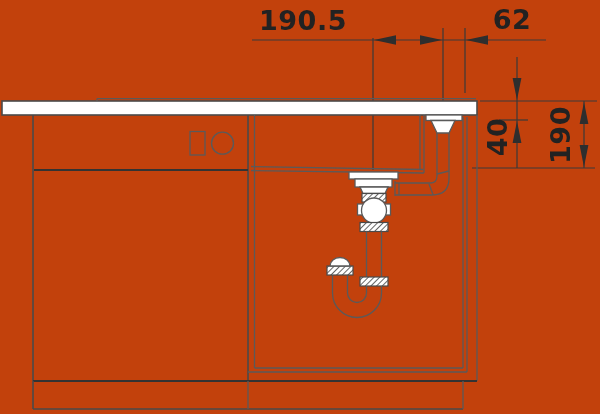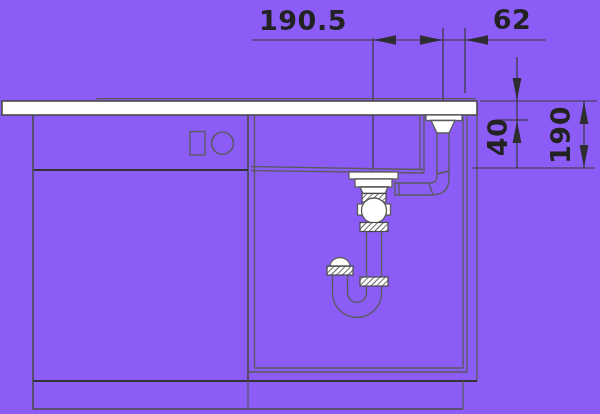--- a/index.html
+++ b/index.html
@@ -1,17 +1,17 @@
 <!DOCTYPE html>
 <html><head>
 <meta charset="utf-8">
 <style>
   html,body{margin:0;padding:0;background:#ffffff;}
   .stage{
-    position:relative;width:600px;height:414px;background:#8b5cf6;
+    position:relative;width:600px;height:414px;background:#c2410c;
     font-family:"DejaVu Sans","Liberation Sans",sans-serif;overflow:hidden;
   }
   svg{display:block}
   .dim-text{
     font-family:"DejaVu Sans","Liberation Sans",sans-serif;
     font-weight:bold;font-size:27px;fill:#222222;letter-spacing:0.5px;
   }
   .thin{stroke:#5a5a5a;stroke-width:1.3;fill:none;stroke-linecap:butt}
   .med{stroke:#4a4a4a;stroke-width:1.6;fill:none}
   .thick{stroke:#333333;stroke-width:2.2;fill:none}

